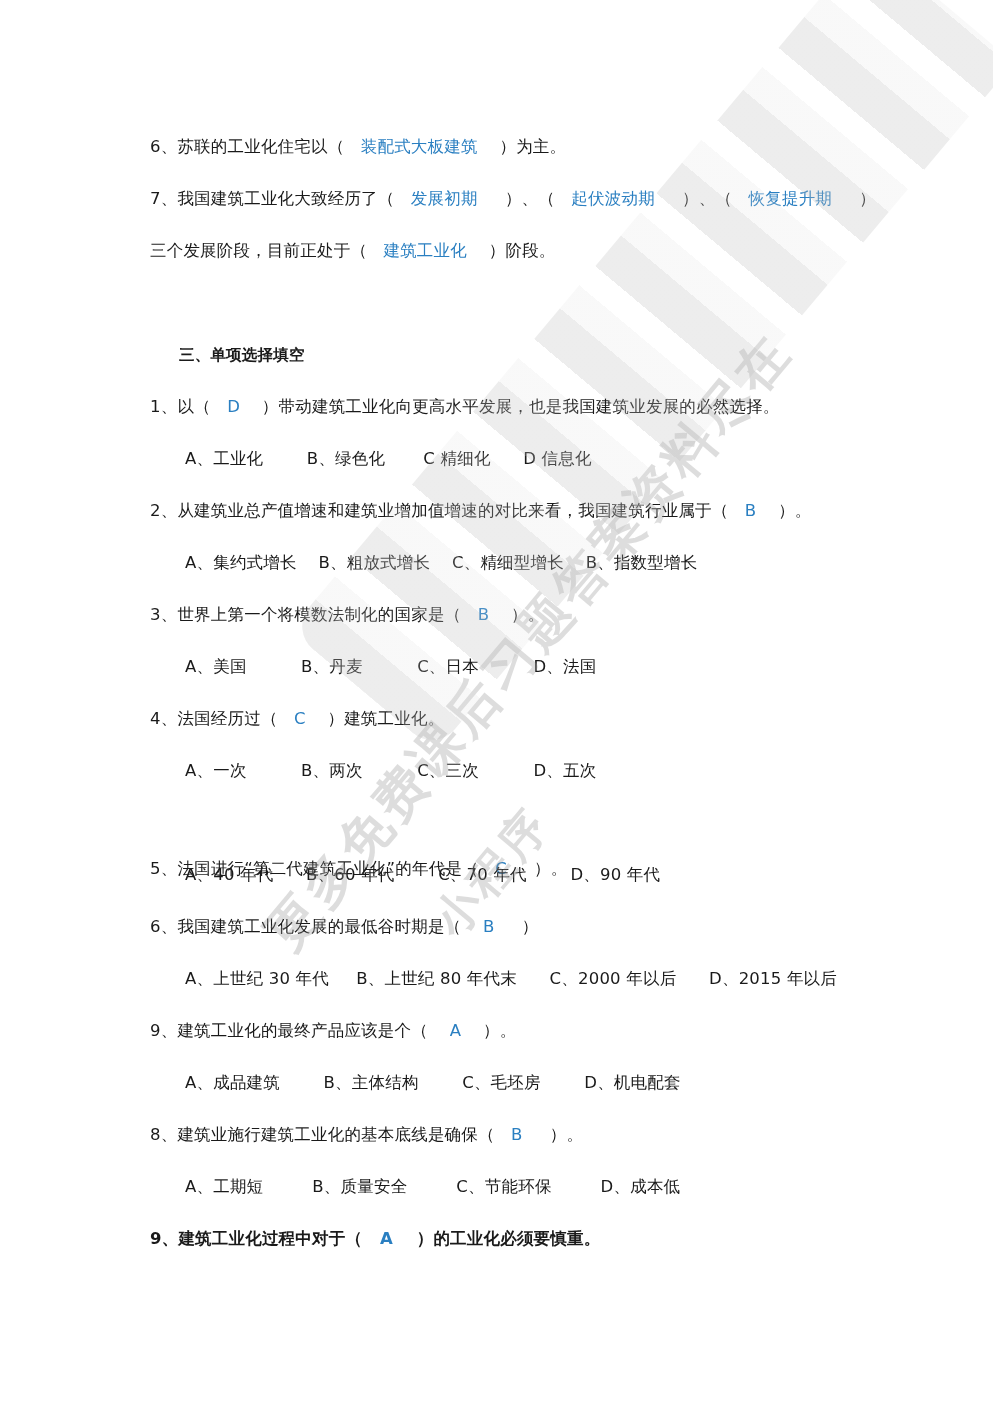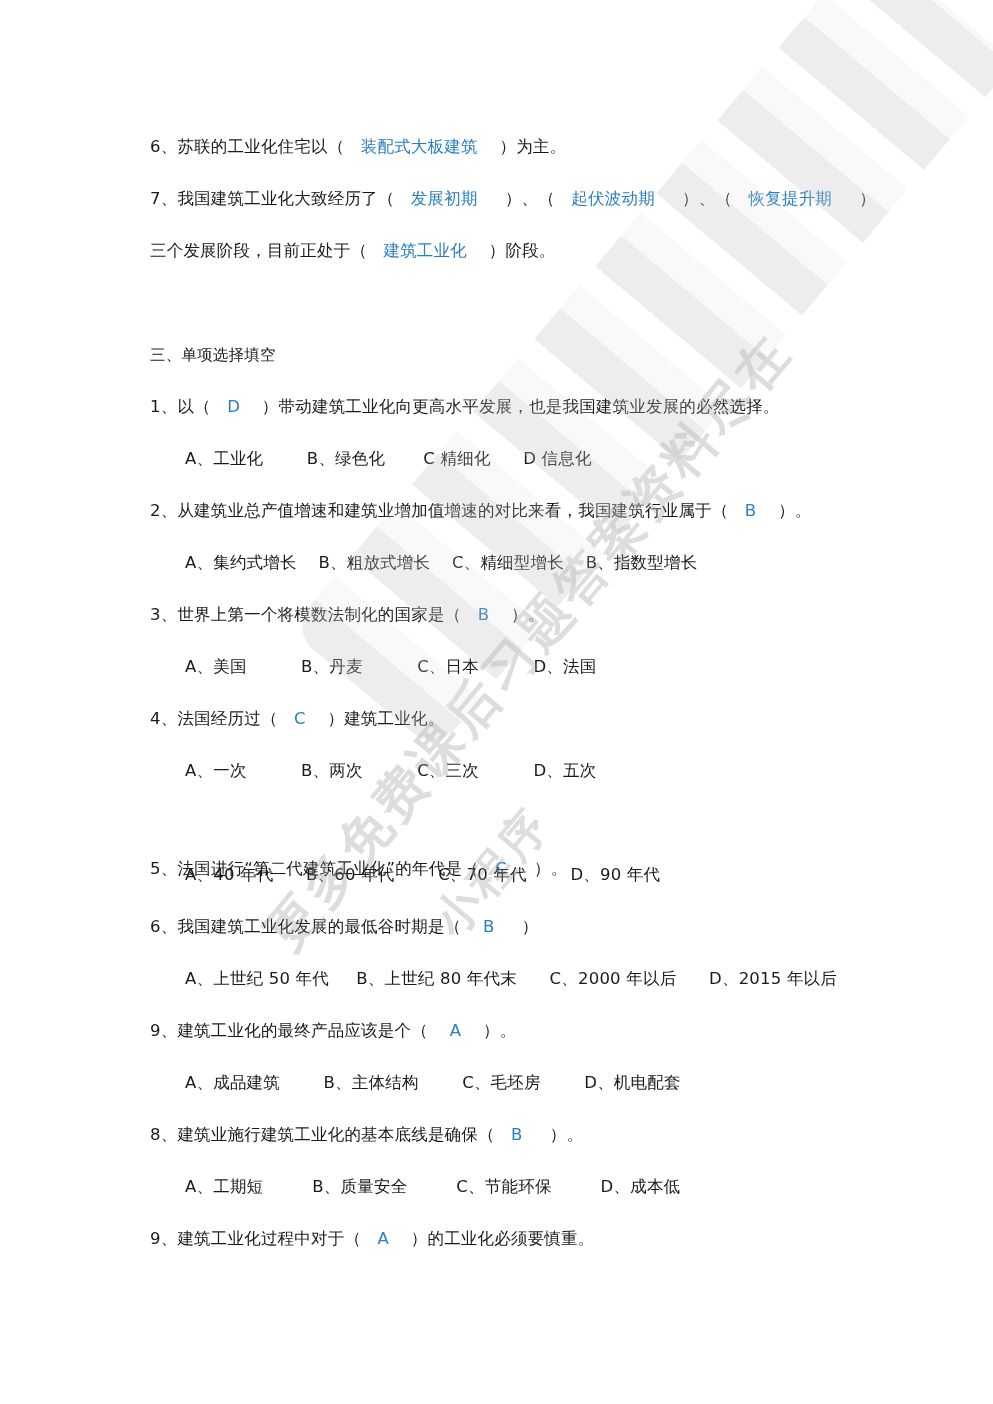--- a/index.html
+++ b/index.html
@@ -8,21 +8,21 @@
       font-family: "DejaVu Sans", "Liberation Sans", sans-serif;
       color: #1a1a1a;
     }
     .page { position: absolute; left: 0; top: 0; width: 993px; height: 1404px; }
     .line {
       position: absolute; left: 150px; font-size: 16.5px; line-height: 24px;
       white-space: pre; letter-spacing: 0.2px;
     }
     .opt { left: 185px; }
     .ans { color: #2a7fc1; }
-    .heading { font-weight: normal; font-size: 15.5px; }
+    .heading { font-weight: bold; font-size: 15.5px; margin-left: 29px; }
     .watermark {
       position: absolute; left: 140px; top: 330px; width: 760px; height: 800px;
       pointer-events: none; z-index: 5;
     }
     .wm-band {
       position: absolute; left: 150px; top: 300px; width: 900px; height: 190px;
       transform: rotate(-50deg); transform-origin: 0 0;
       background: repeating-linear-gradient(90deg, rgba(190,190,190,0.28) 0 40px, rgba(220,220,220,0.18) 40px 70px, rgba(255,255,255,0) 70px 95px);
       border-radius: 30px;
     }
@@ -67,23 +67,23 @@
     <div class="line" style="top:603px;"><span>3、世界上第一个将模数法制化的国家是（</span>   <span class="ans">B</span>    <span>）。</span></div>
     <div class="line opt" style="top:655px;"><span>A、美国</span>          <span>B、丹麦</span>          <span>C、日本</span>          <span>D、法国</span></div>
 
     <div class="line" style="top:707px;"><span>4、法国经历过（</span>   <span class="ans">C</span>    <span>）建筑工业化。</span></div>
     <div class="line opt" style="top:759px;"><span>A、一次</span>          <span>B、两次</span>          <span>C、三次</span>          <span>D、五次</span></div>
 
     <div class="line" style="top:857px;"><span>5、法国进行“第二代建筑工业化”的年代是（</span>   <span class="ans">C</span>     <span>）。</span></div>
     <div class="line opt" style="top:863px;"><span>A、40 年代</span>      <span>B、60 年代</span>        <span>C、70 年代</span>        <span>D、90 年代</span></div>
 
     <div class="line" style="top:915px;"><span>6、我国建筑工业化发展的最低谷时期是（</span>    <span class="ans">B</span>     <span>）</span></div>
-    <div class="line opt" style="top:967px;"><span>A、上世纪 50 年代</span>     <span>B、上世纪 80 年代末</span>      <span>C、2000 年以后</span>      <span>D、2015 年以后</span></div>
+    <div class="line opt" style="top:967px;"><span>A、上世纪 30 年代</span>     <span>B、上世纪 80 年代末</span>      <span>C、2000 年以后</span>      <span>D、2015 年以后</span></div>
 
     <div class="line" style="top:1019px;"><span>9、建筑工业化的最终产品应该是个（</span>    <span class="ans">A</span>    <span>）。</span></div>
     <div class="line opt" style="top:1071px;"><span>A、成品建筑</span>        <span>B、主体结构</span>        <span>C、毛坯房</span>        <span>D、机电配套</span></div>
 
     <div class="line" style="top:1123px;"><span>8、建筑业施行建筑工业化的基本底线是确保（</span>   <span class="ans">B</span>     <span>）。</span></div>
     <div class="line opt" style="top:1175px;"><span>A、工期短</span>         <span>B、质量安全</span>         <span>C、节能环保</span>         <span>D、成本低</span></div>
 
-    <div class="line" style="top:1227px;"><span>9、建筑工业化过程中对于（</span>   <span class="ans">A</span>    <span>）的工业化必须要慎重。</span></div>
+    <div class="line" style="top:1227px;font-weight:bold;"><span>9、建筑工业化过程中对于（</span>   <span class="ans">A</span>    <span>）的工业化必须要慎重。</span></div>
   </div>
 </div>
 
 </body></html>

